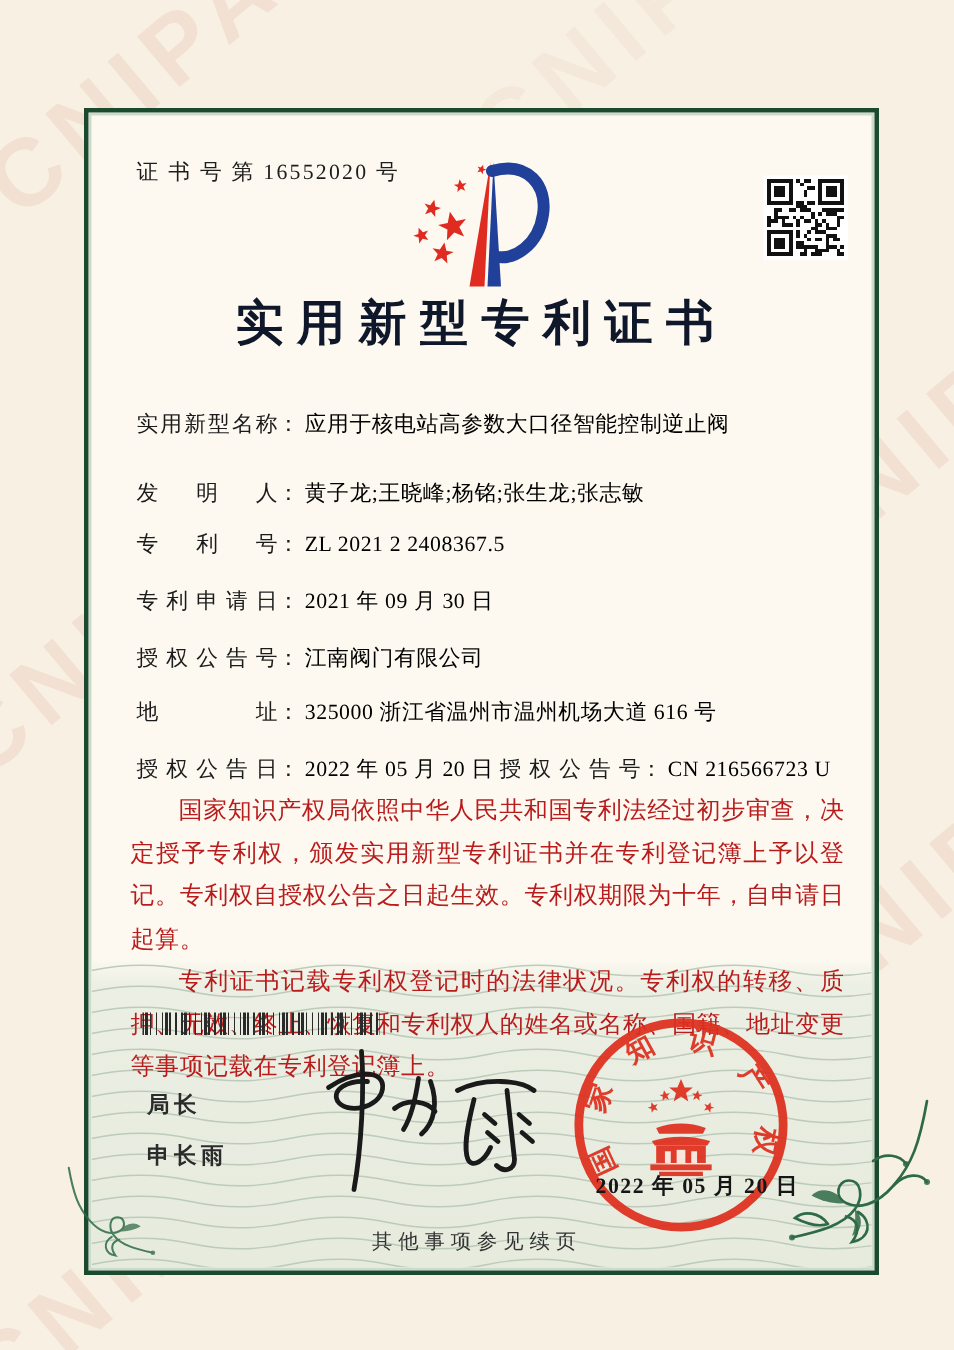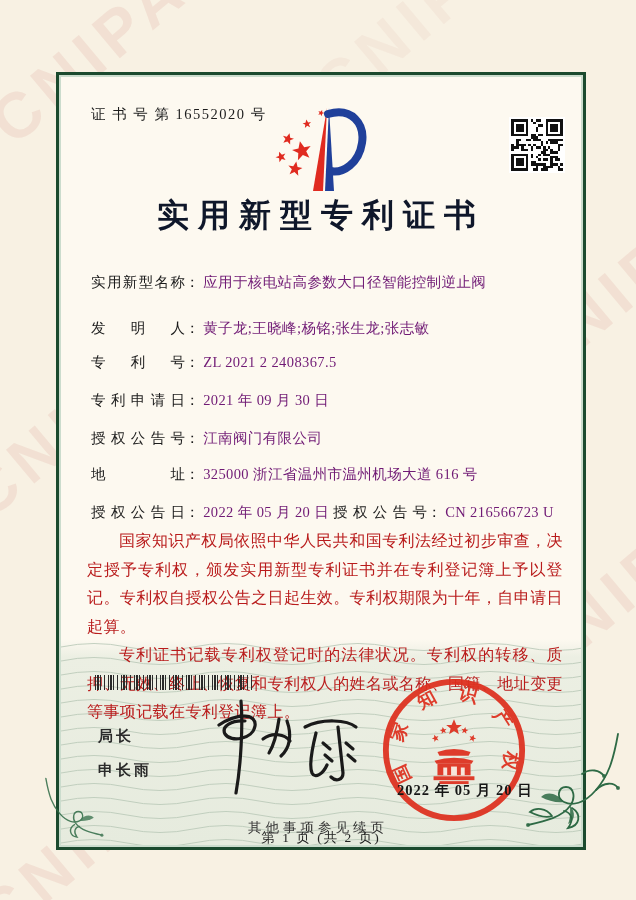--- a/index.html
+++ b/index.html
@@ -37,21 +37,21 @@
     font-size:32px;font-weight:bold;letter-spacing:9px;color:#0f172a;
   }
   .fields{position:absolute;left:32px;top:198px;width:468px;font-size:14.5px;color:#1b1b1b;}
   .frow{position:absolute;left:0;white-space:nowrap;}
   .fcell2{position:absolute;left:242px;top:0;white-space:nowrap;}
   .flabel{
     display:inline-block;width:94px;
     text-align:justify;text-align-last:justify;text-justify:inter-character;
     vertical-align:top;
   }
-  .fvalue{letter-spacing:0.4px;color:#701a75;}
+  .fvalue{letter-spacing:0.4px;color:#000000;}
   .paras{
     position:absolute;left:28px;width:476px;top:452px;
     font-size:16px;line-height:28.5px;color:#b91c1c;text-align:justify;
   }
   .paras p{margin:0;text-indent:2em;letter-spacing:0.4px;}
   .barcode{
     position:absolute;left:36px;top:600px;width:158px;height:15px;
     background:repeating-linear-gradient(90deg,
       #2a2a2a 0 1px,transparent 1px 2px,
       #2a2a2a 2px 4px,transparent 4px 5px,
@@ -363,21 +363,20 @@
             <rect x="64" y="93" width="4" height="8"></rect>
             <rect x="72" y="92" width="6" height="9"></rect>
             <rect x="82" y="93" width="4" height="8"></rect>
           </g>
         </g>
       </svg>
     </div>
 
     <div class="sealdate">2022 年 05 月 20 日</div>
 
-    <div class="pageinfo">第 1 页 (共 2 页)</div>
   </div>
 
   <div class="flourish br">
     <svg width="112" height="122" viewBox="0 0 112 122">
       <g fill="none" stroke="#2e6a45" stroke-width="1.8" stroke-linecap="round">
         <path d="M106,4 C101,32 96,46 84,60 C72,74 60,76 52,72 C44,68 46,57 54,57 C62,57 64,68 58,76 C50,87 34,91 16,95"></path>
         <path d="M84,60 C92,52 102,52 106,58"></path>
         <path d="M60,78 C70,84 68,96 56,98 C62,90 60,83 52,81"></path>
         <path d="M40,86 C34,78 24,77 18,82 C26,86 34,88 40,86"></path>
         <path d="M70,44 C78,38 88,40 92,46"></path>

